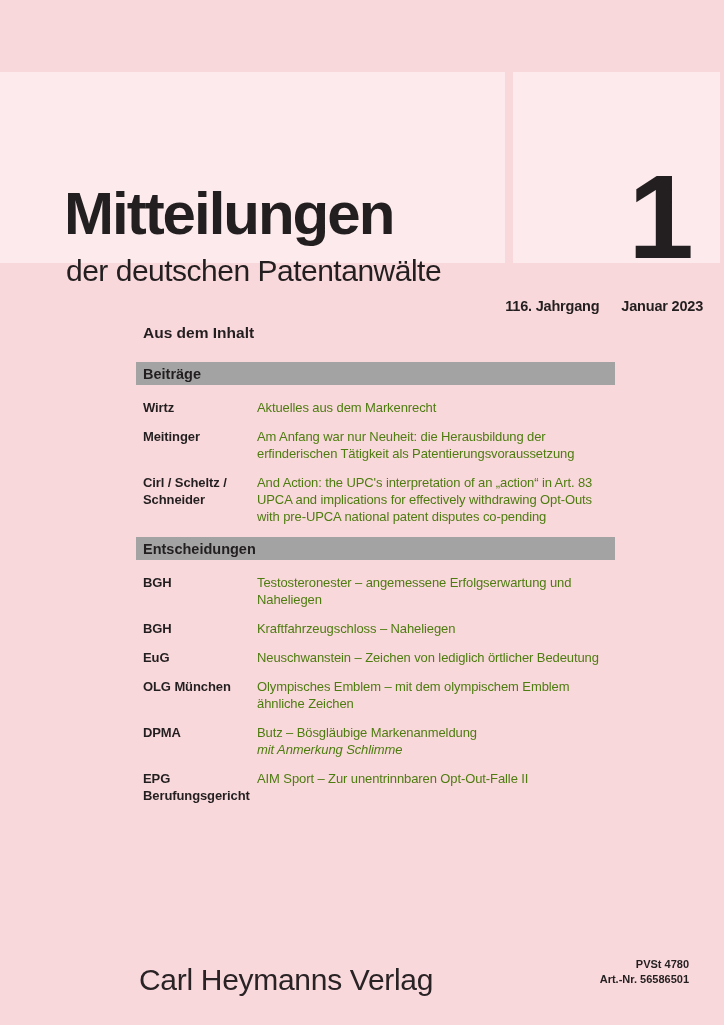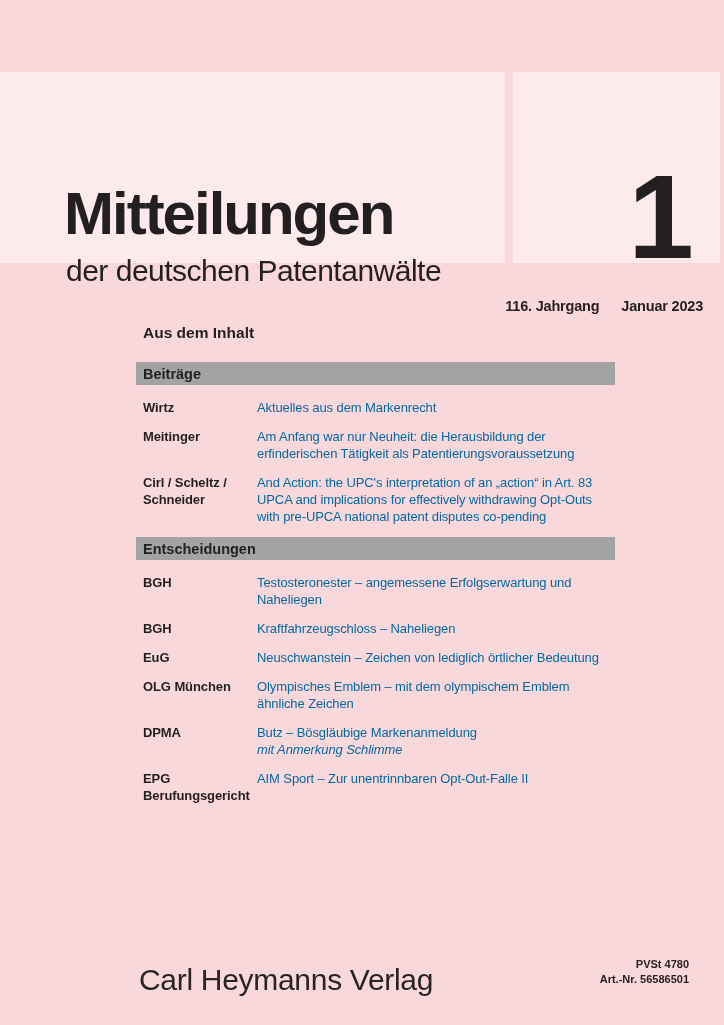--- a/index.html
+++ b/index.html
@@ -116,21 +116,21 @@
   .toc-author {
     width: 114px;
     flex: 0 0 114px;
     font-weight: 700;
     color: #231f20;
     padding-right: 6px;
     box-sizing: border-box;
   }
   .toc-title {
     flex: 1;
-    color: #0369a1;
+    color: #4d7c0f;
     hyphens: auto;
   }
   .toc-note {
     font-style: italic;
   }
 
   
   .footer-publisher {
     position: absolute;
     left: 139px;

